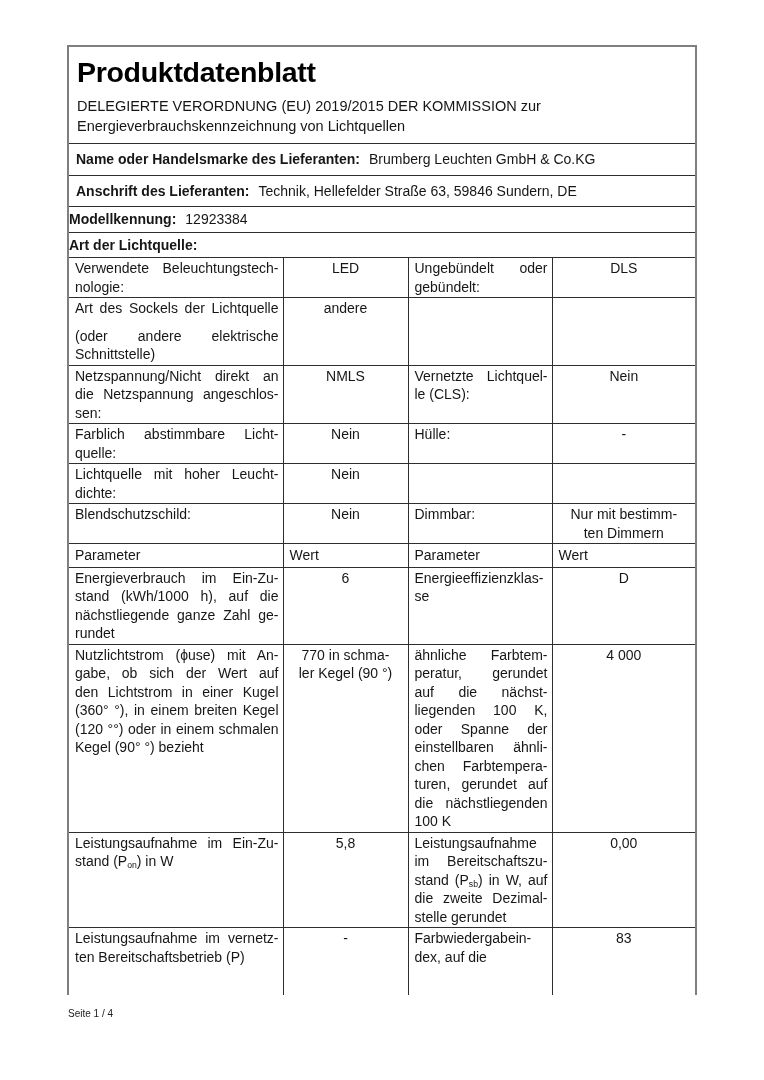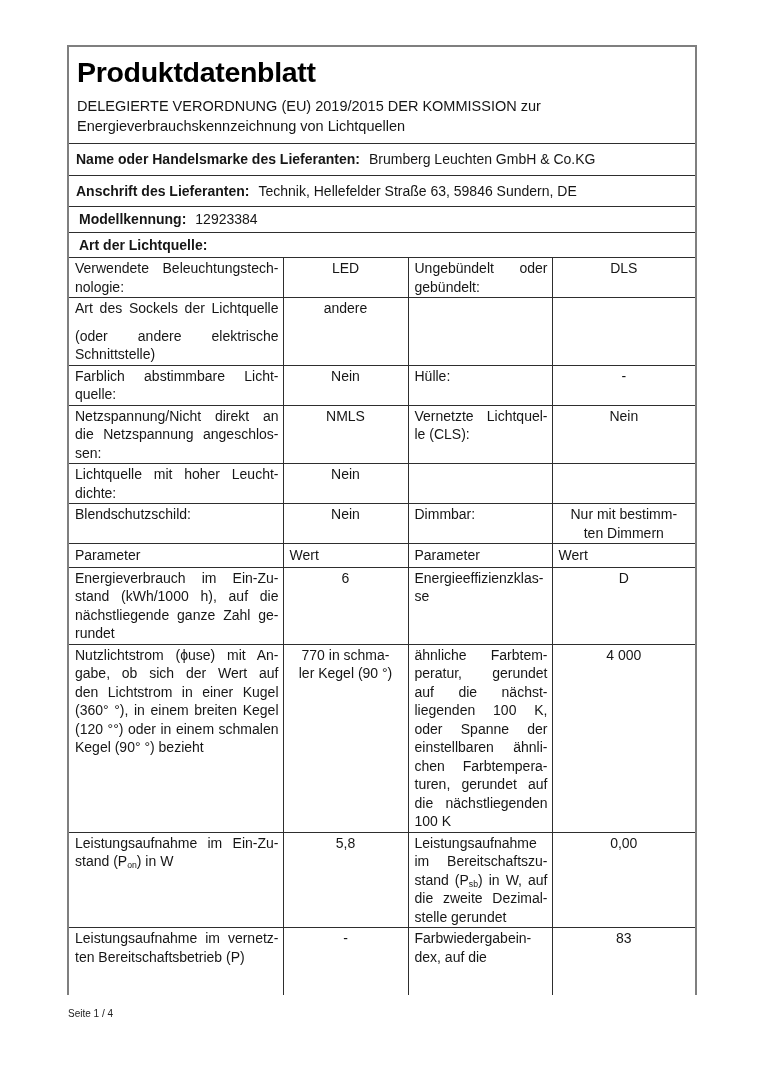--- a/index.html
+++ b/index.html
@@ -29,21 +29,21 @@
   
   td.title-block { padding: 6px 8px 7px 8px; }
   .doc-title {
     font-size: 28.5px; line-height: 34px; font-weight: bold;
     letter-spacing: -0.3px; padding-top: 2px;
   }
   .doc-sub { padding-top: 7px; font-size: 14.5px; }
   .doc-sub > div { line-height: 20px; }
 
   td.label-row { padding: 6px 7px; font-size: 14.6px; line-height: 20px; }
-  td.label-row.slim { padding: 3px 10px; }
+  td.label-row.slim { padding: 3px 0; }
   .lbl { font-weight: bold; }
   .lbl-val { padding-left: 9px; }
 
   
   td.pc { padding: 1px 4px 1px 6px; }
   td.pc > div { text-align: justify; text-align-last: justify; }
   td.pc > div:last-child { text-align-last: left; }
   td.pc > div:empty { height: 9px; }
 
   td.vc { text-align: center; padding: 1px 3px; margin-left: 16px; }
@@ -127,41 +127,41 @@
               <div></div>
               <div>(oder andere elektrische</div>
               <div>Schnittstelle)</div>
             </td>
         <td class="vc">andere</td>
         <td class="pc"></td>
         <td class="vc"></td>
       </tr>
       <tr>
         <td class="pc">
-              <div>Farblich abstimmbare Licht-</div>
-              <div>quelle:</div>
-            </td>
-        <td class="vc">Nein</td>
-        <td class="pc">
-              <div>Hülle:</div>
-            </td>
-        <td class="vc">-</td>
-      </tr>
-      <tr>
-        <td class="pc">
               <div>Netzspannung/Nicht direkt an</div>
               <div>die Netzspannung angeschlos-</div>
               <div>sen:</div>
             </td>
         <td class="vc">NMLS</td>
         <td class="pc">
               <div>Vernetzte Lichtquel-</div>
               <div>le (CLS):</div>
             </td>
         <td class="vc">Nein</td>
+      </tr>
+      <tr>
+        <td class="pc">
+              <div>Farblich abstimmbare Licht-</div>
+              <div>quelle:</div>
+            </td>
+        <td class="vc">Nein</td>
+        <td class="pc">
+              <div>Hülle:</div>
+            </td>
+        <td class="vc">-</td>
       </tr>
       <tr>
         <td class="pc">
               <div>Lichtquelle mit hoher Leucht-</div>
               <div>dichte:</div>
             </td>
         <td class="vc">Nein</td>
         <td class="pc"></td>
         <td class="vc"></td>
       </tr>

